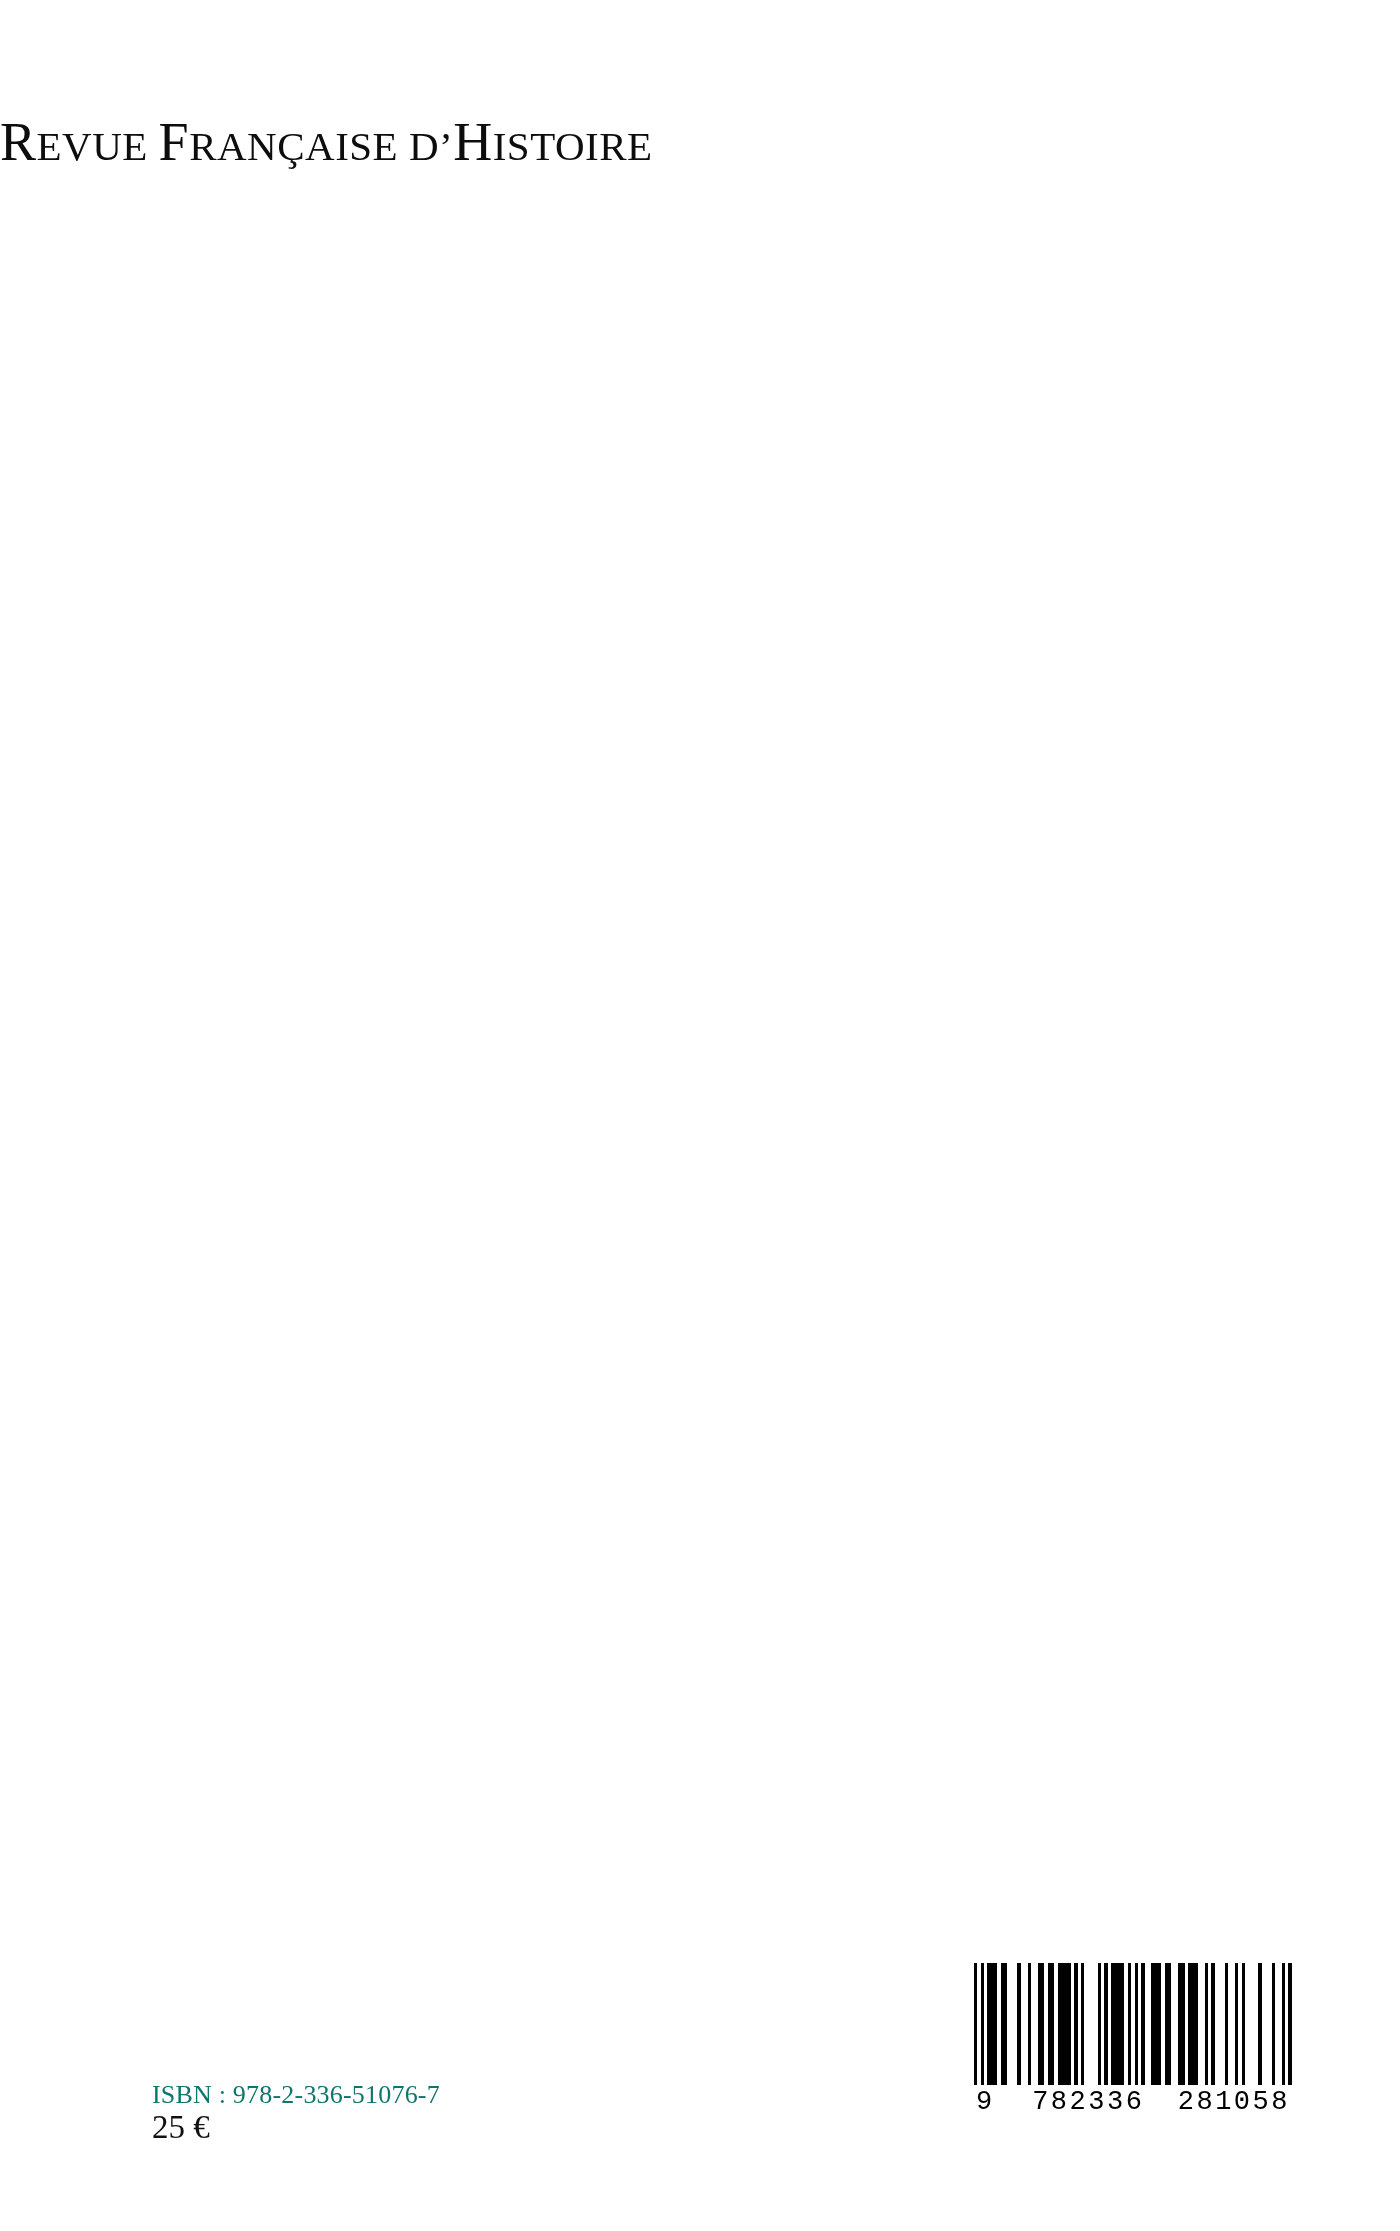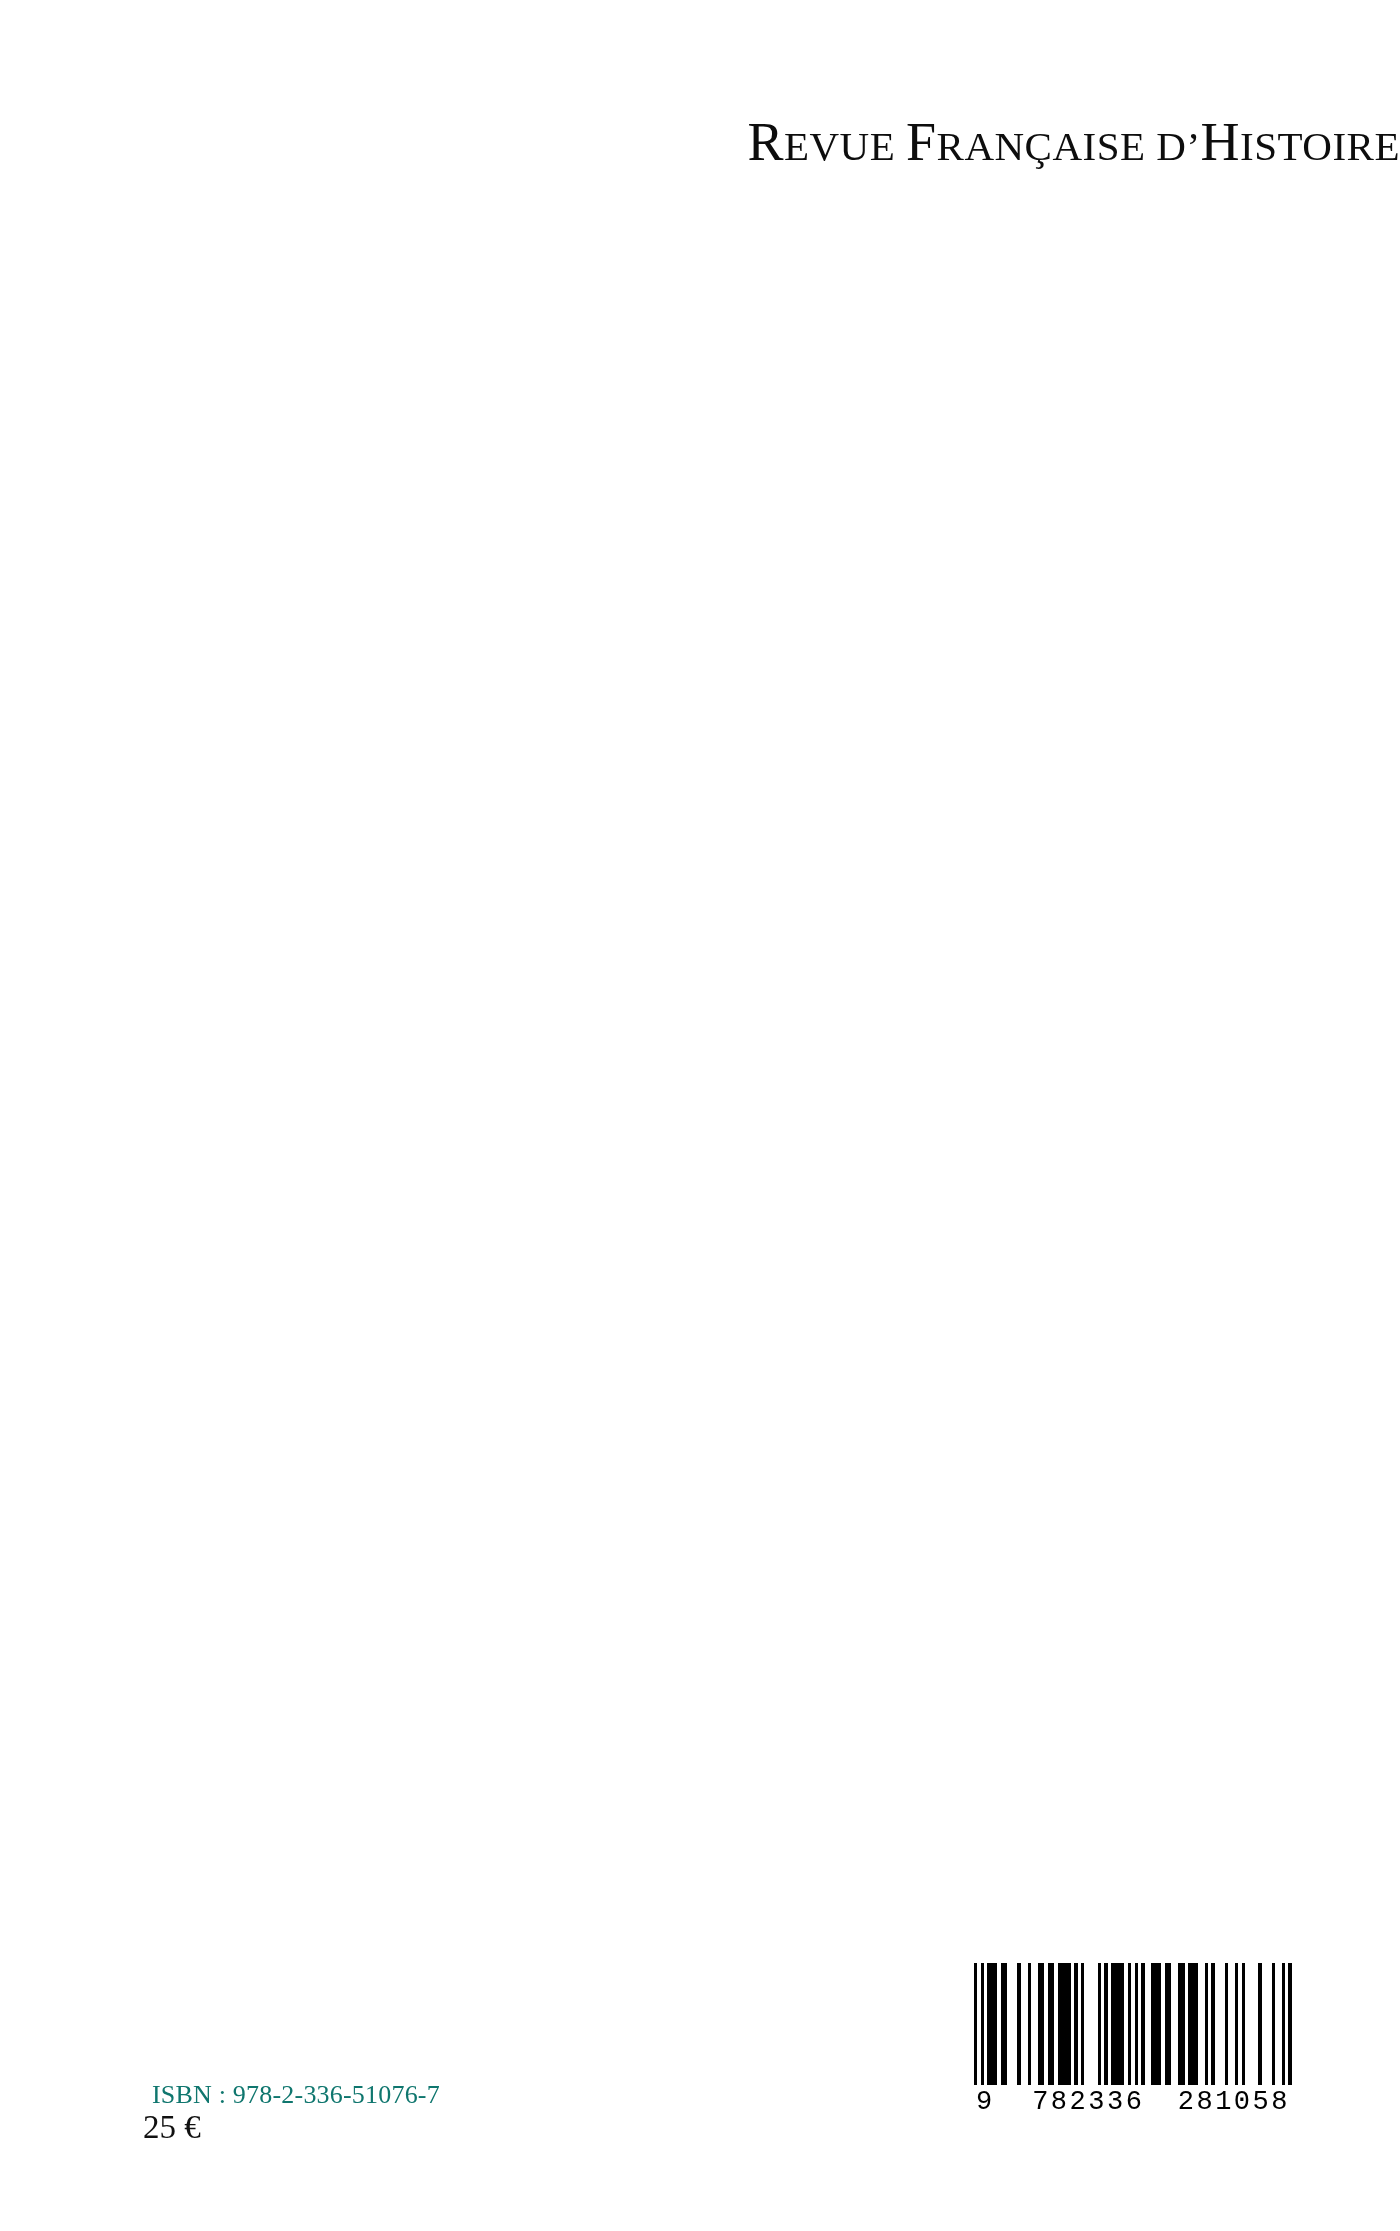--- a/index.html
+++ b/index.html
@@ -20,21 +20,21 @@
     overflow: hidden;
     box-sizing: border-box;
   }
 
   
   .title-block {
     position: absolute;
     left: 0;
     right: 0;
     top: 108px;
-    text-align: right;
+    text-align: left;
   }
   .title-line {
     font-family: "Liberation Serif", serif;
     font-size: 54px;
     line-height: 1.28;
     letter-spacing: 0.5px;
     color: #0d0d0d;
     white-space: nowrap;
   }
   
@@ -73,21 +73,21 @@
     position: absolute;
     left: 152px;
     top: 163px;
     font-size: 26px;
     letter-spacing: 0.2px;
     color: #0f766e;
     margin-top: 16px;
   }
   .price {
     position: absolute;
-    left: 143px;
+    left: 152px;
     top: 208px;
     font-size: 33px;
     color: #111111;
   }
 
   
   .barcode-wrap {
     position: absolute;
     right: 108px;
     top: 62px;

